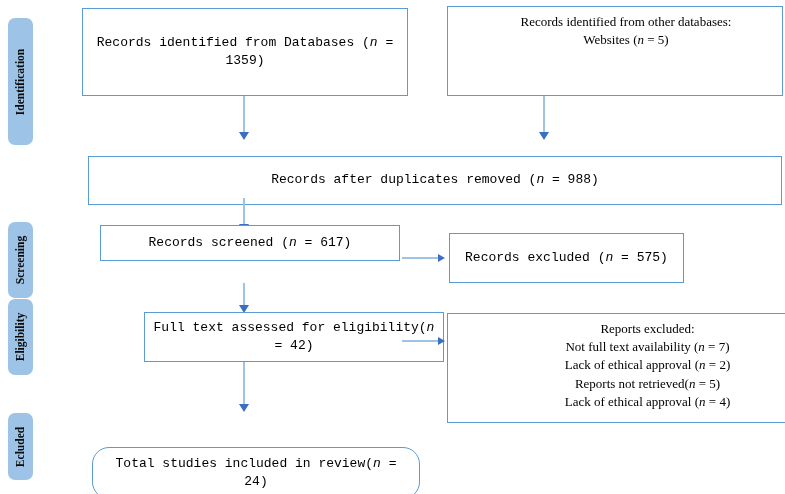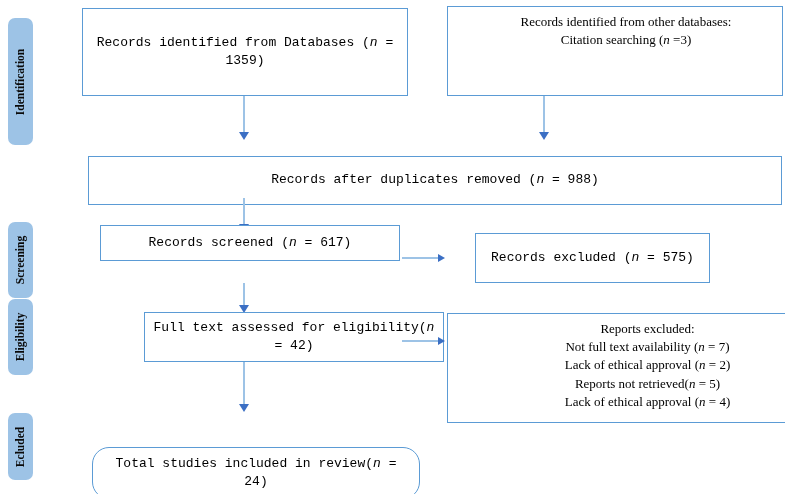--- a/index.html
+++ b/index.html
@@ -90,21 +90,21 @@
 
   <div class="flow-box box-center" style="left:82px; top:8px; width:326px; height:88px;">
     <div class="box-text">
       <span>Records identified from Databases (</span><span class="ital">n</span><span> = 1359)</span>
     </div>
   </div>
 
   <div class="flow-box box-indent multiline" style="left:447px; top:6px; width:336px; height:90px;">
     <div class="box-text">
       <div>Records identified from other databases:</div>
-      <div><span>Citation searching (</span><span class="ital">n</span><span> =3)</span></div>
+      <div><span>Websites (</span><span class="ital">n</span><span> = 5)</span></div>
     </div>
   </div>
 
   <div class="conn-v" style="left:243px; top:96px; height:40px;"></div>
   <div class="arrow-down" style="left:239px; top:132px;"></div>
 
   <div class="conn-v" style="left:543px; top:96px; height:40px;"></div>
   <div class="arrow-down" style="left:539px; top:132px;"></div>
 
   <div class="flow-box box-center" style="left:88px; top:156px; width:694px; height:49px;">
@@ -118,21 +118,21 @@
 
   <div class="flow-box box-center" style="left:100px; top:225px; width:300px; height:36px;">
     <div class="box-text">
       <span>Records screened (</span><span class="ital">n</span><span> = 617)</span>
     </div>
   </div>
 
   <div class="conn-h" style="left:402px; top:257px; width:38px;"></div>
   <div class="arrow-right" style="left:438px; top:254px;"></div>
 
-  <div class="flow-box box-center" style="left:449px; top:233px; width:235px; height:50px;margin-left:26px;">
+  <div class="flow-box box-center" style="left:449px; top:233px; width:235px; height:50px;">
     <div class="box-text">
       <span>Records excluded (</span><span class="ital">n</span><span> = 575)</span>
     </div>
   </div>
 
   <div class="conn-v" style="left:243px; top:283px; height:26px;"></div>
   <div class="arrow-down" style="left:239px; top:305px;"></div>
 
   <div class="flow-box box-center" style="left:96px; top:312px; width:300px; height:50px;margin-left:48px;">
     <div class="box-text">

